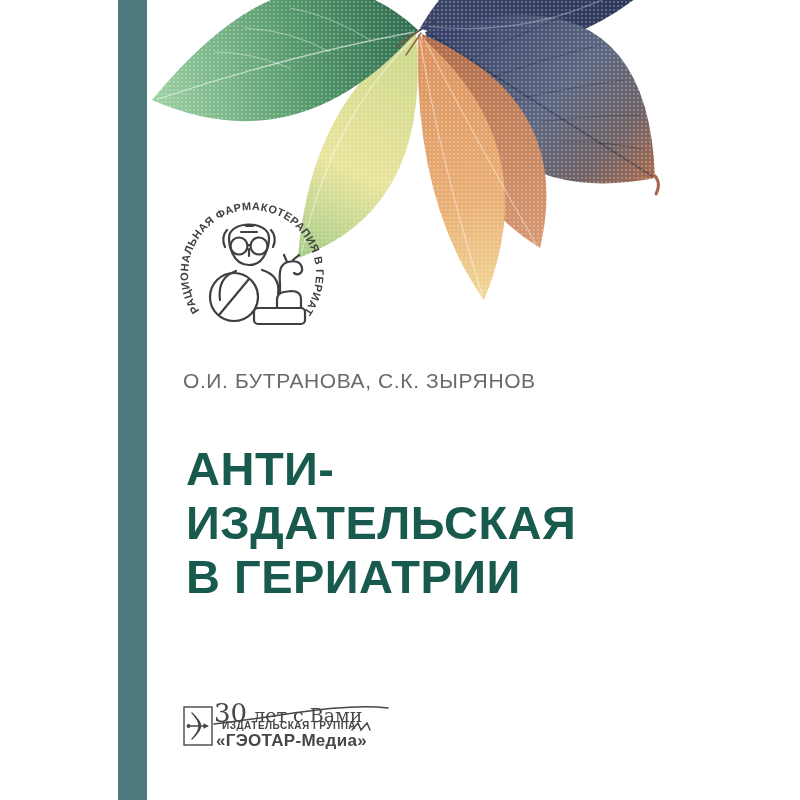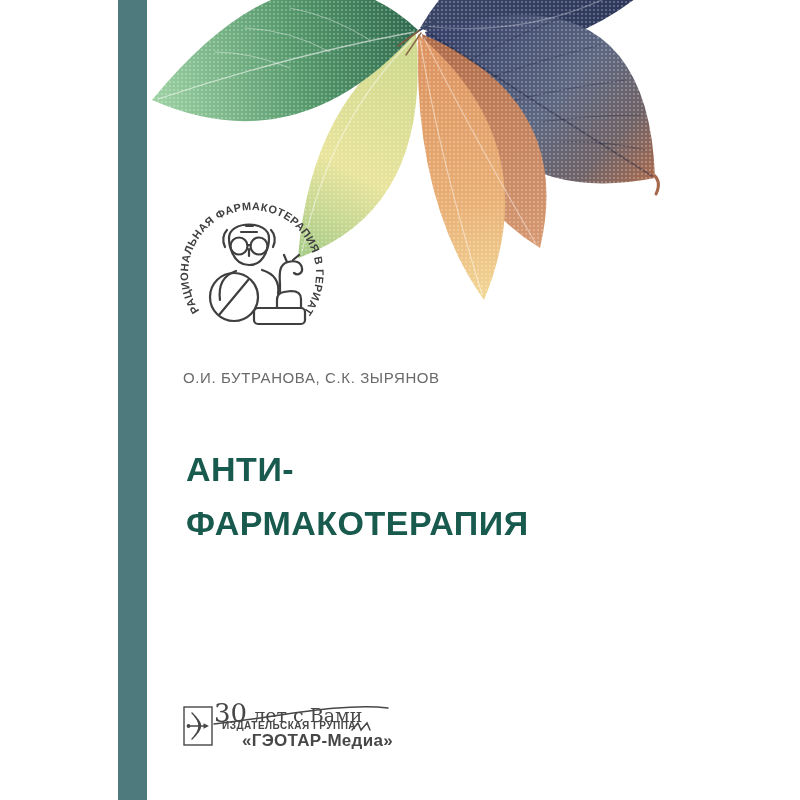--- a/index.html
+++ b/index.html
@@ -9,47 +9,47 @@
     font-family:"Liberation Sans", sans-serif;
   }
   .spine{
     position:absolute;left:118px;top:0;width:29px;height:800px;
     background:var(--spine,#4e7a7e);
   }
   .leaves{position:absolute;left:0;top:0;}
   .series-logo{position:absolute;left:174px;top:196px;}
   .authors{
     position:absolute;left:183px;top:369px;
-    font-size:15px;letter-spacing:0.6px;font-weight:normal;
+    font-size:21px;letter-spacing:0.6px;font-weight:normal;
     color:var(--author,#6a6a6a);white-space:nowrap;
   }
   .title{
     position:absolute;left:186px;top:442px;
-    font-size:34px;font-weight:bold;line-height:54px;letter-spacing:0.5px;
+    font-size:47px;font-weight:bold;line-height:54px;letter-spacing:0.5px;
     color:var(--title,#185a4d);white-space:nowrap;
   }
   .publisher{position:absolute;left:0;top:0;}
   .pub-emblem{position:absolute;left:183px;top:706px;}
   .pub-swash{position:absolute;left:212px;top:696px;}
   .pub-script{
     position:absolute;left:214px;top:698px;white-space:nowrap;
     font-family:"DejaVu Serif", serif;
     color:var(--pub,#474747);z-index:2;
   }
   .pub-script .num{font-size:26px;}
   .pub-script .rest{font-size:19px;}
   .pub-group{
     position:absolute;left:222px;top:720px;
     font-size:10px;font-weight:bold;letter-spacing:0.5px;
     color:var(--pub,#474747);white-space:nowrap;text-align:right;
   }
   .pub-name{
     position:absolute;left:216px;top:731px;
     font-size:17px;font-weight:bold;letter-spacing:0.3px;
-    color:var(--pub,#474747);white-space:nowrap;margin-left:26px;
+    color:var(--pub,#474747);white-space:nowrap;
   }
 </style>
 </head>
 <body>
 
 <div>
 
   <div class="spine"></div>
 
   <svg class="leaves" width="800" height="370" viewBox="0 0 800 370">
@@ -166,21 +166,22 @@
 
       <circle cx="60" cy="101" r="24"></circle>
       <path d="M 75,83 L 45,119"></path>
     </g>
   </svg>
 
   <div class="authors">О.И. БУТРАНОВА, С.К. ЗЫРЯНОВ</div>
 
   <div class="title">
     <div>АНТИ-</div>
-    <div>ФАРМАКОТЕРАПИЯ</div>
+    <div>ИЗДАТЕЛЬСКАЯ</div>
+    <div>В ГЕРИАТРИИ</div>
   </div>
 
   <div class="publisher">
     <svg class="pub-emblem" width="30" height="40" viewBox="0 0 30 40">
       <g fill="none" stroke="var(--pub,#474747)" stroke-width="1.4" stroke-linecap="round">
         <rect x="1" y="1" width="28" height="38"></rect>
         <path d="M 9,7 Q 23,20 9,33"></path>
         <path d="M 12,10.5 Q 21.5,20 12,29.5"></path>
         <path d="M 15,14 Q 20,20 15,26"></path>
         <path d="M 5.5,20 L 23,20"></path>

